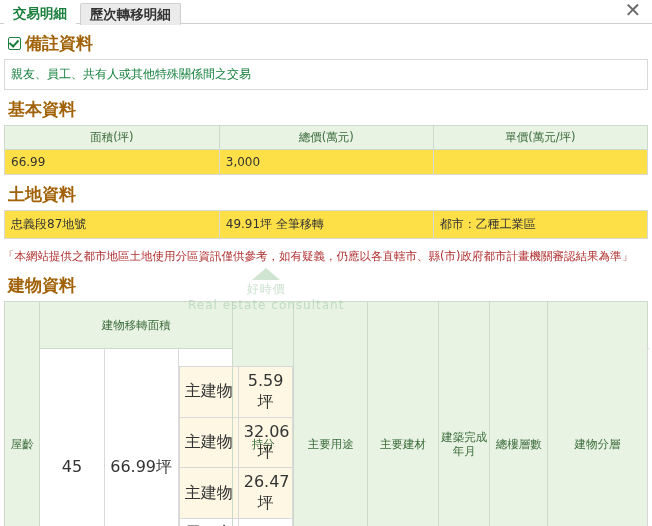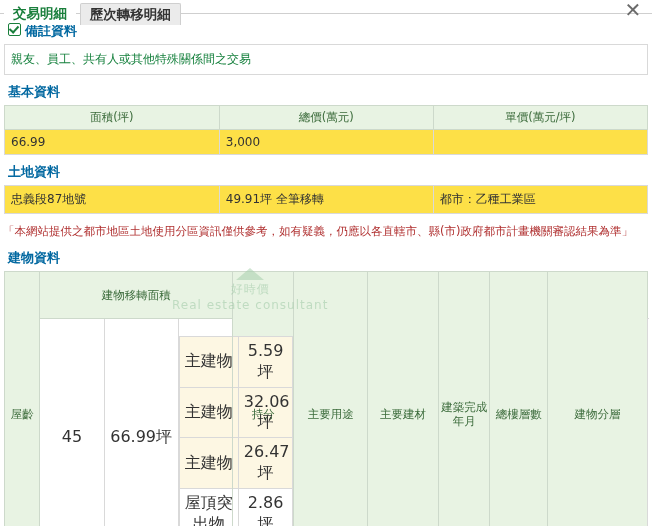--- a/index.html
+++ b/index.html
@@ -13,21 +13,21 @@
     font-family: "DejaVu Sans", "Liberation Sans", sans-serif;
     font-size: 12px;
     color: #333;
     overflow: hidden;
     position: relative;
   }
 
   
   .tabbar {
     position: relative;
-    height: 14px;
+    height: 24px;
     border-bottom: 1px solid #cfcfcf;
     padding-left: 4px;
     box-sizing: border-box;
   }
   .tab {
     display: inline-block;
     height: 22px;
     line-height: 21px;
     padding: 0 9px;
     font-size: 13.5px;
@@ -57,23 +57,23 @@
     color: #6b6b6b;
     font-size: 20px;
     line-height: 18px;
     text-align: center;
     font-family: "DejaVu Sans", sans-serif;
     cursor: pointer;
   }
 
   
   .section-title {
-    color: #0369a1;
+    color: #a16207;
     font-weight: bold;
-    font-size: 13px;
+    font-size: 17px;
     padding: 8px 0 4px 8px;
   }
   .section-title .chk {
     display: inline-block;
     width: 11px;
     height: 11px;
     border: 1px solid #1a7f3c;
     border-radius: 2px;
     position: relative;
     margin-right: 4px;
@@ -132,21 +132,21 @@
   .warn {
     color: #b03030;
     font-size: 11.5px;
     text-align: center;
     padding: 10px 16px 2px 0;
   }
 
   
   .watermark {
     position: absolute;
-    left: 172px;
+    left: 188px;
     top: 268px;
     pointer-events: none;
     opacity: .55;
     text-align: center;
     color: #9fc9a6;
     font-size: 13px;
     letter-spacing: 1px;
   }
   .watermark .wm-main {
     font-size: 12px;

